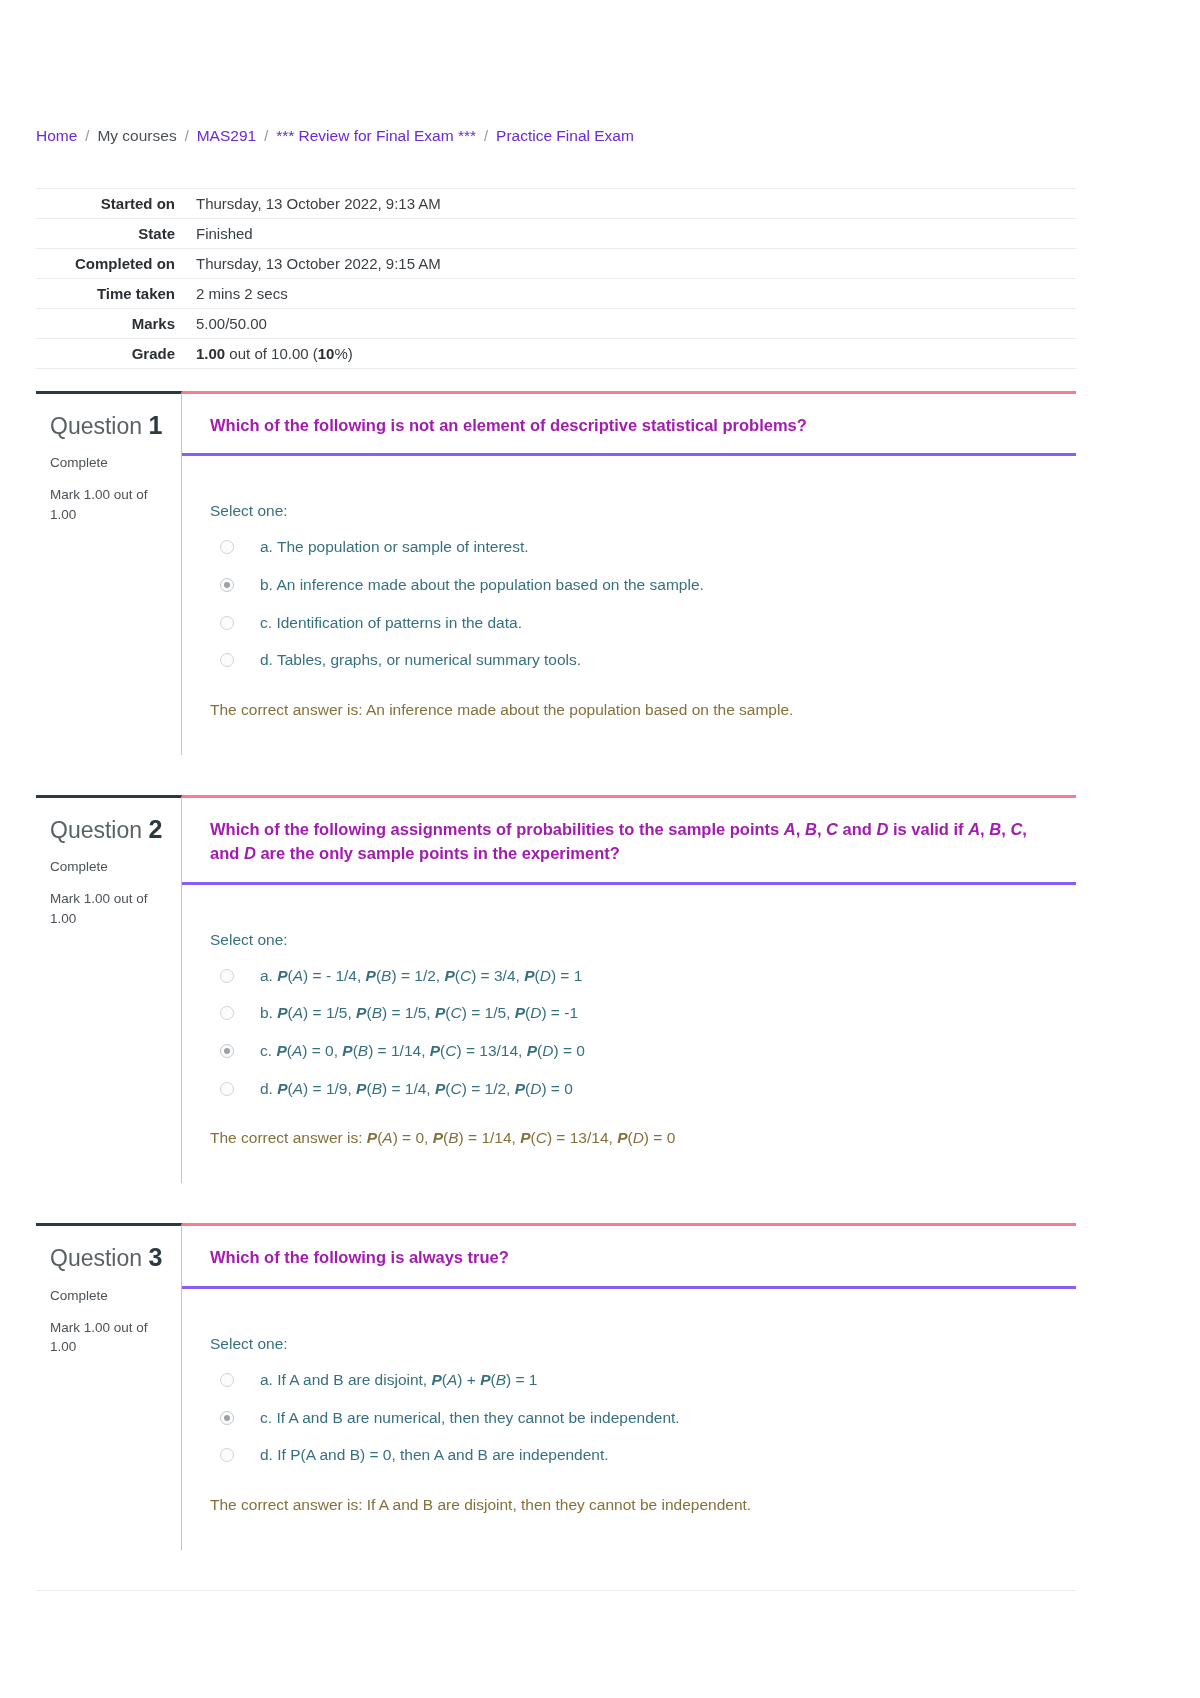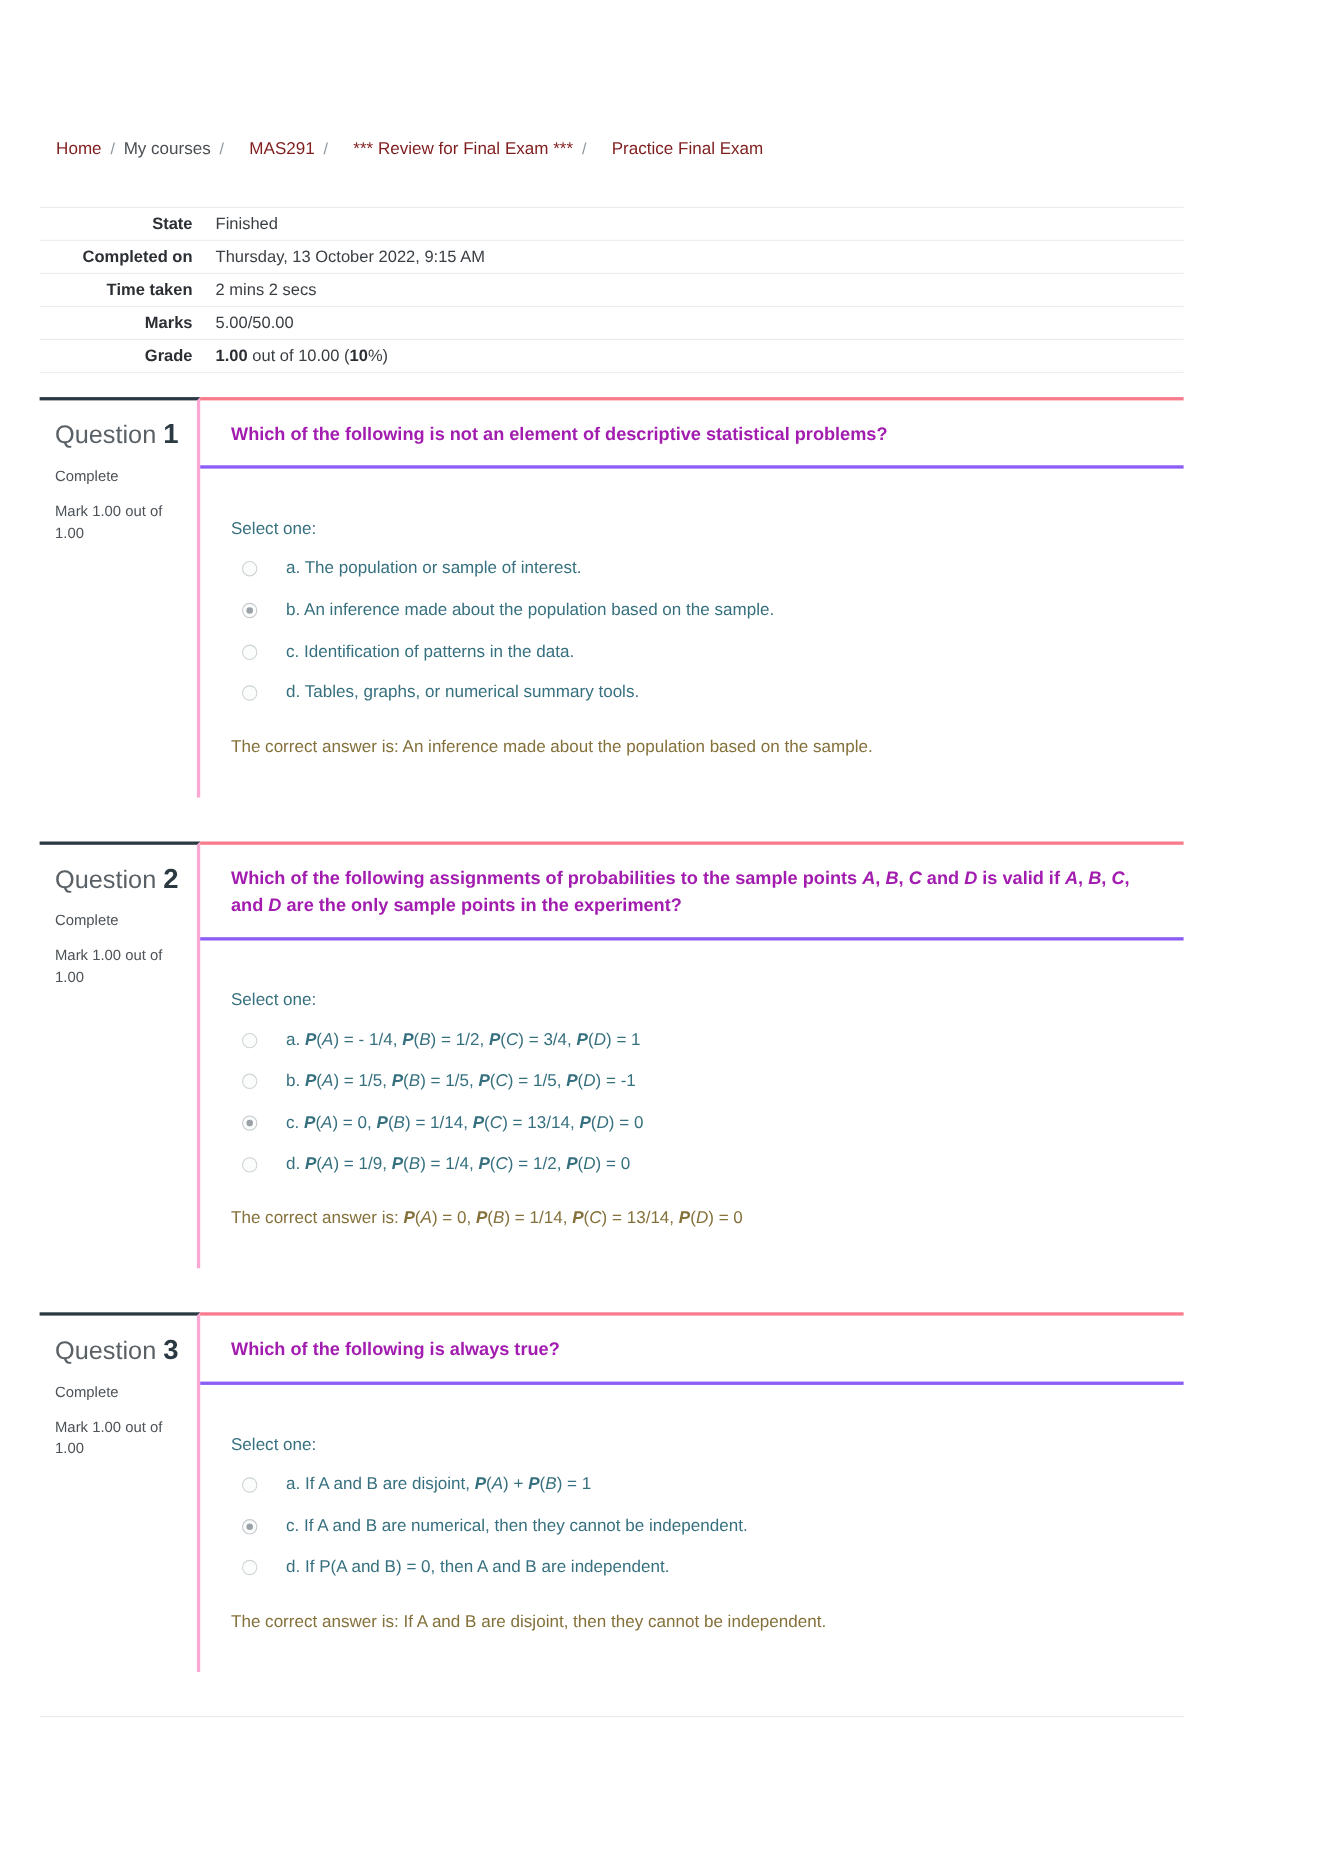--- a/index.html
+++ b/index.html
@@ -18,24 +18,23 @@
   .breadcrumb {
     padding: 128px 0 0 36px;
     font-size: 15.5px;
     color: #6a737b;
     display: flex;
     align-items: baseline;
     flex-wrap: wrap;
     line-height: 1;
   }
   .breadcrumb a {
-    color: #7f1d1d;
+    color: #6d28d9;
     text-decoration: none;
     white-space: nowrap;
-    margin-left: 15px;
   }
   .breadcrumb .plain { color: #4a4f54; white-space: nowrap; }
   .breadcrumb .sep {
     color: #8d969e;
     margin: 0 8px;
     font-size: 14.5px;
   }
 
   
   .summary-wrap { padding: 44px 36px 0 36px; }
@@ -69,21 +68,21 @@
   .question {
     display: flex;
     margin: 0 36px;
     width: 1040px;
     position: relative;
   }
   .q-info {
     width: 146px;
     flex: 0 0 146px;
     border-top: 3px solid #2b3a42;
-    border-right: 3px solid #f9a8d4;
+    border-right: 1px solid #f9a8d4;
     padding: 18px 14px 40px 14px;
   }
   .q-title {
     font-size: 23px;
     color: #5a6166;
     font-weight: normal;
     line-height: 1.1;
     white-space: nowrap;
   }
   .q-title .qnum {
@@ -185,20 +184,24 @@
       <span class="sep">/</span>
       <a href="#">*** Review for Final Exam ***</a>
       <span class="sep">/</span>
       <a href="#">Practice Final Exam</a>
     </nav>
 
   <div class="summary-wrap">
     <table class="summary">
       <tbody id="summary-body">
           <tr>
+            <th>Started on</th>
+            <td>Thursday, 13 October 2022, 9:13 AM</td>
+          </tr>
+          <tr>
             <th>State</th>
             <td>Finished</td>
           </tr>
           <tr>
             <th>Completed on</th>
             <td>Thursday, 13 October 2022, 9:15 AM</td>
           </tr>
           <tr>
             <th>Time taken</th>
             <td>2 mins 2 secs</td>

